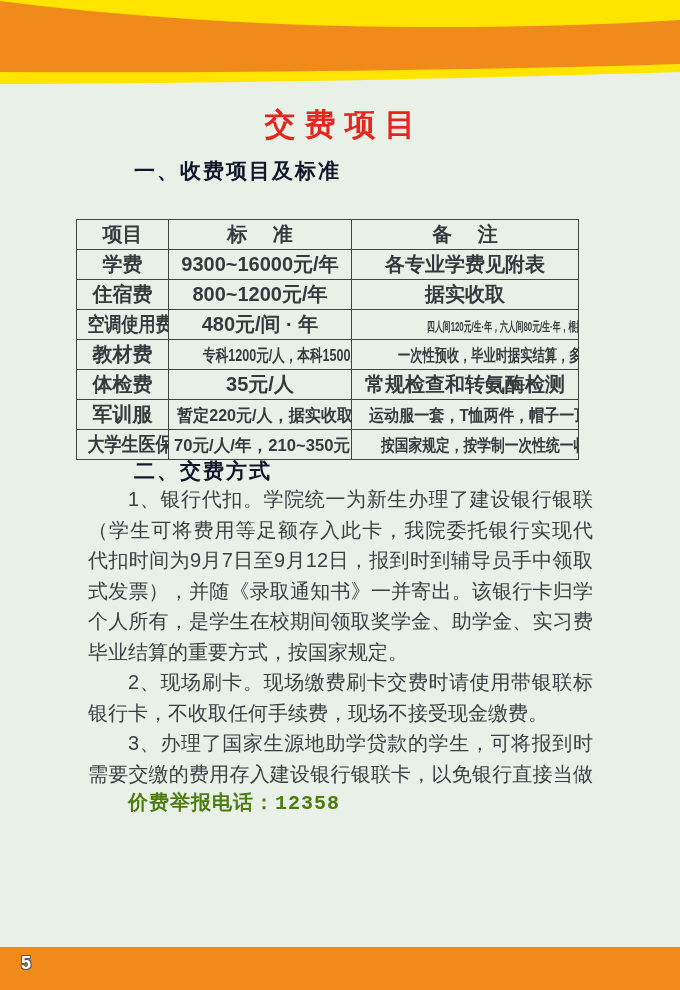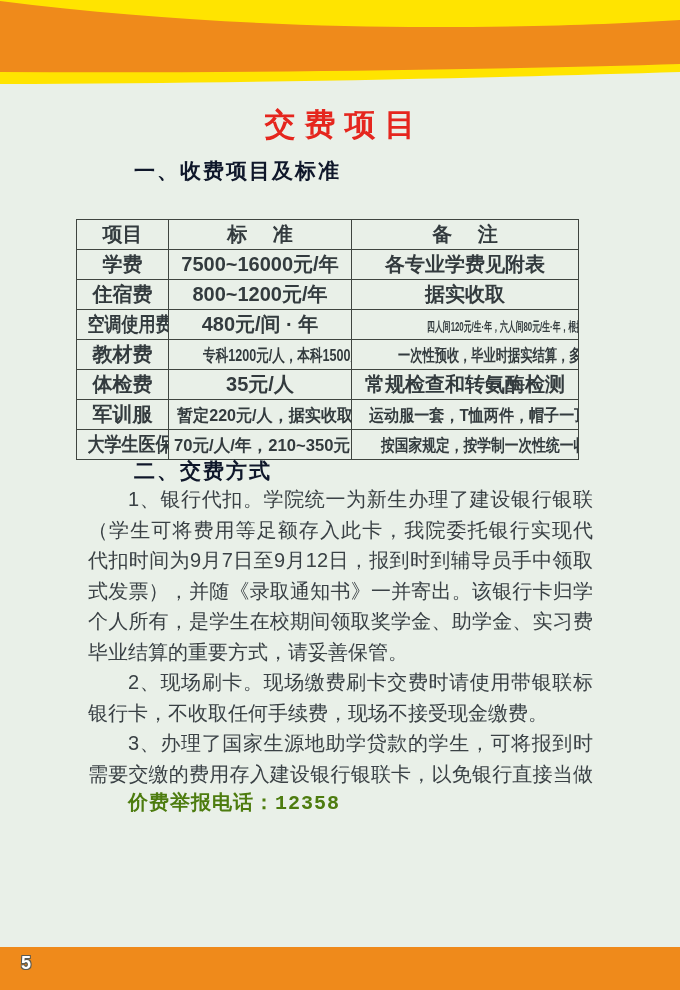--- a/index.html
+++ b/index.html
@@ -96,21 +96,21 @@
         <col class="col-note">
       </colgroup>
     <tbody>
         <tr>
       <th><span class="fit">项目</span></th>
       <th><span class="fit">标　 准</span></th>
       <th><span class="fit">备　 注</span></th>
     </tr>
     <tr>
       <td><span class="fit">学费</span></td>
-      <td><span class="fit">7500~16000元/年</span></td>
+      <td><span class="fit">9300~16000元/年</span></td>
       <td><span class="fit">各专业学费见附表</span></td>
     </tr>
     <tr>
       <td><span class="fit">住宿费</span></td>
       <td><span class="fit">800~1200元/年</span></td>
       <td><span class="fit">据实收取</span></td>
     </tr>
     <tr>
       <td><span class="fit" style="transform: scaleX(0.85);">空调使用费</span></td>
       <td><span class="fit">480元/间 · 年</span></td>
@@ -141,21 +141,21 @@
 
   <div class="sec-head sec2">二、交费方式</div>
 
   <div class="paras">
     <div>
       <div class="pline ind">1、银行代扣。学院统一为新生办理了建设银行银联卡</div>
       <div class="pline">（学生可将费用等足额存入此卡，我院委托银行实现代扣，</div>
       <div class="pline">代扣时间为9月7日至9月12日，报到时到辅导员手中领取正</div>
       <div class="pline">式发票），并随《录取通知书》一并寄出。该银行卡归学生</div>
       <div class="pline">个人所有，是学生在校期间领取奖学金、助学金、实习费及</div>
-      <div class="pline nj">毕业结算的重要方式，请妥善保管。</div>
+      <div class="pline nj">毕业结算的重要方式，按国家规定。</div>
     </div>
     <div>
       <div class="pline ind">2、现场刷卡。现场缴费刷卡交费时请使用带银联标志的</div>
       <div class="pline nj">银行卡，不收取任何手续费，现场不接受现金缴费。</div>
     </div>
     <div>
       <div class="pline ind">3、办理了国家生源地助学贷款的学生，可将报到时余下</div>
       <div class="pline">需要交缴的费用存入建设银行银联卡，以免银行直接当做全</div>
     </div>
     <div class="hotline">价费举报电话：12358</div>

